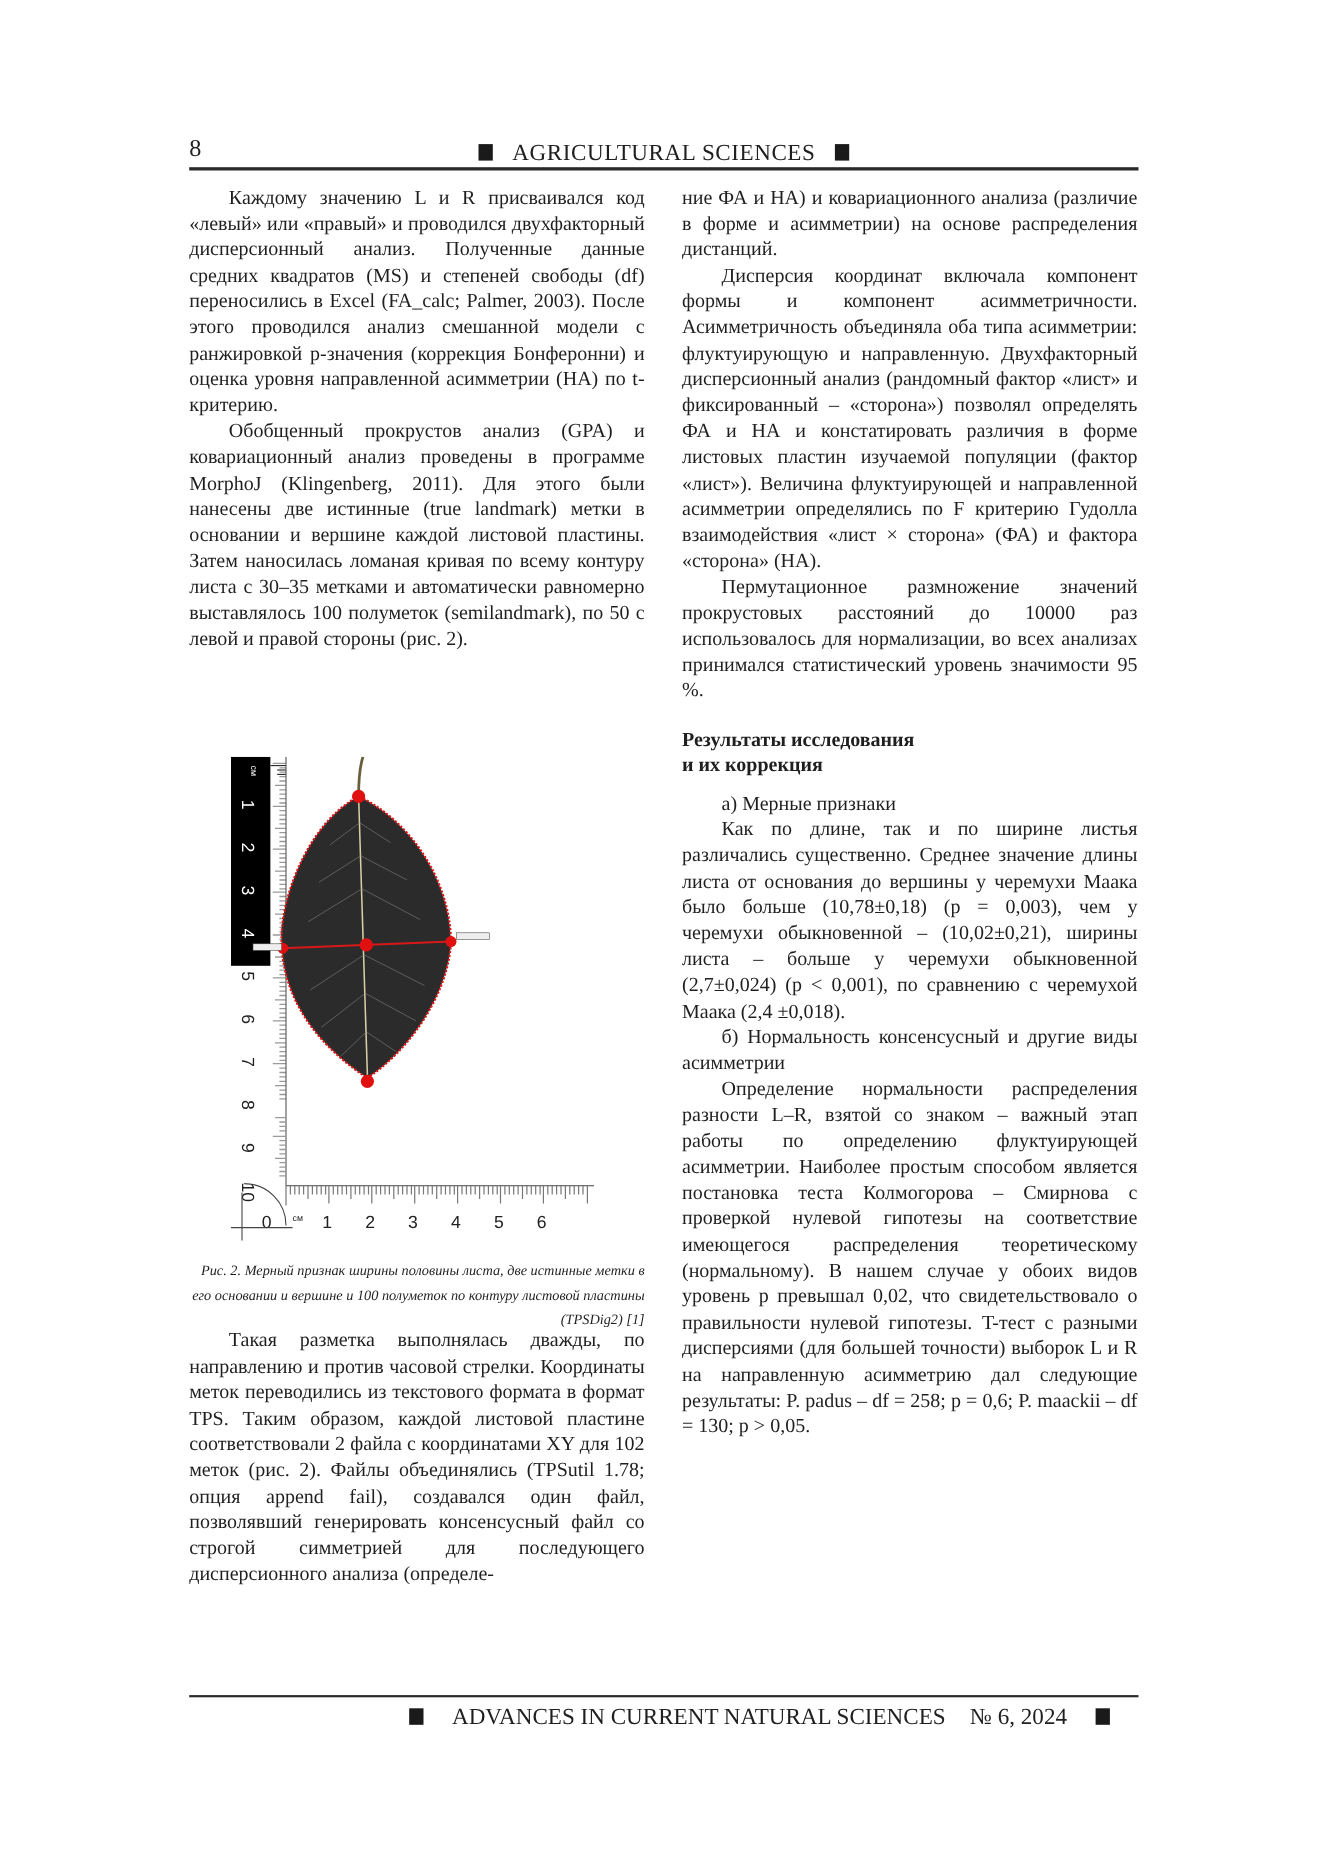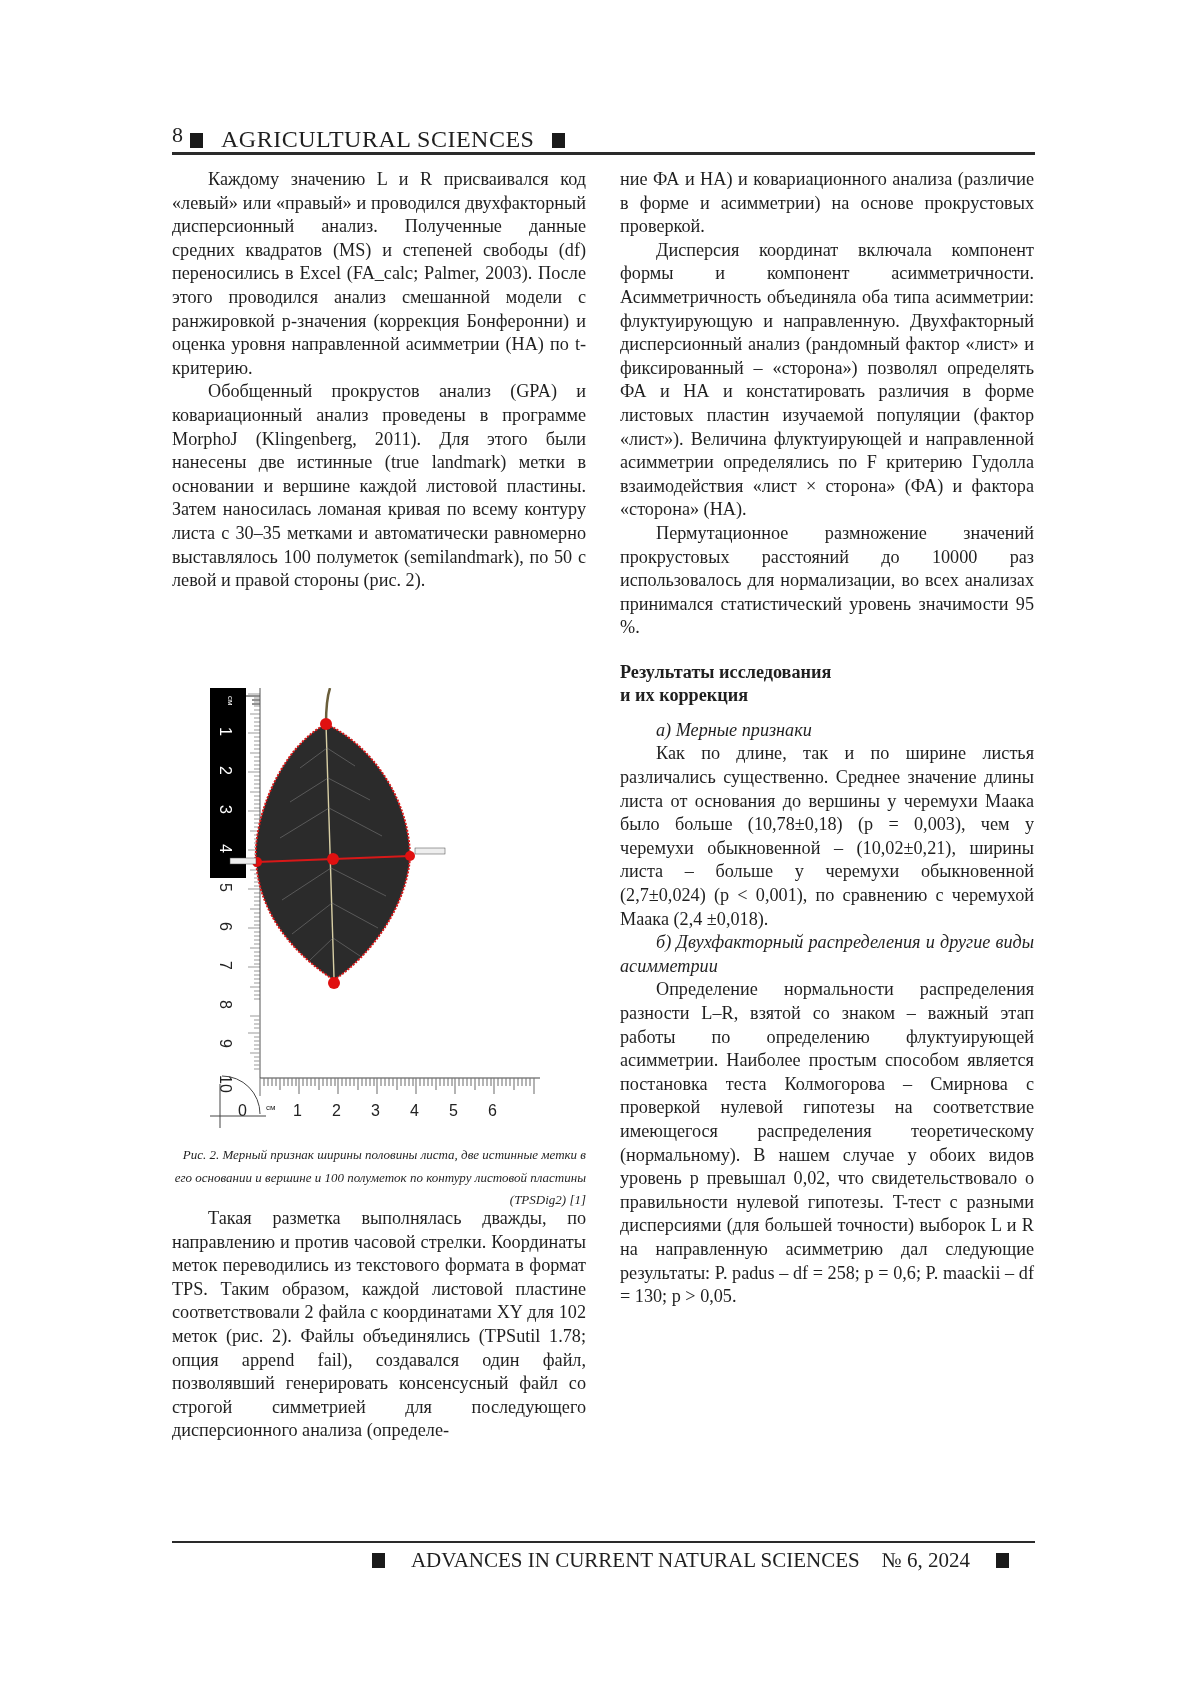--- a/index.html
+++ b/index.html
@@ -1,31 +1,31 @@
 <!DOCTYPE html>
 <html><head>
 <meta charset="utf-8">
 <style>
   html, body { margin: 0; padding: 0; background: #ffffff; }
   body { width: 1200px; height: 1697px; position: relative; font-family: "Liberation Serif", "DejaVu Serif", serif; color: #1f1f1f; }
   .page { position: absolute; left: 0; top: 0; width: 1200px; height: 1697px; }
 
   .header { position: absolute; left: 172px; top: 118px; width: 863px; height: 36px; }
   .page-num { position: absolute; left: 0; top: 4px; font-size: 22px; }
-  .running-head { position: absolute; left: 0; right: 0; top: 8px; font-size: 24px; letter-spacing: 0.5px; }
+  .running-head { position: absolute; left: 0; right: 0; top: 8px; text-align: center; font-size: 21px; letter-spacing: 0.5px; }
   .sq { display: inline-block; width: 13px; height: 15px; background: #1a1a1a; vertical-align: -1px; margin: 0 18px; }
   .rule-top { position: absolute; left: 172px; top: 152px; width: 863px; height: 3px; background: #2a2a2a; }
 
   .col { position: absolute; width: 414px; font-size: 18.2px; line-height: 23.6px; text-align: justify; }
   .col-left { left: 172px; top: 168px; }
   .col-right { left: 620px; top: 168px; }
   .col p { margin: 0; }
   .indent { text-indent: 36px; }
   .heading { text-align: left; font-weight: bold; margin: 21px 0 12px 0 !important; line-height: 23px; }
-  .subhead { font-style: italic; text-indent: 36px; }
+  .subhead { text-indent: 36px; }
 
   .figure { position: absolute; left: 210px; top: 688px; width: 330px; height: 440px; }
   .caption { position: absolute; left: 172px; top: 1144px; width: 414px; text-align: right; font-style: italic; font-size: 13px; line-height: 22.5px; }
   .col-left2 { left: 172px; top: 1207px; }
 
   .rule-bottom { position: absolute; left: 172px; top: 1541px; width: 863px; height: 2px; background: #2a2a2a; }
   .footer { position: absolute; left: 172px; top: 1548px; width: 863px; text-align: right; font-size: 21px; }
   .footer .sq { margin: 0 26px; }
   .footer .issue { margin-left: 22px; }
 </style>
@@ -144,30 +144,30 @@
     </svg>
   </div>
 
   <div class="caption">Рис. 2. Мерный признак ширины половины листа, две истинные метки в его основании и вершине и 100 полуметок по контуру листовой пластины (TPSDig2) [1]</div>
 
   <div class="col col-left2">
     <p class="indent">Такая разметка выполнялась дважды, по направлению и против часовой стрелки. Координаты меток переводились из текстового формата в формат TPS. Таким образом, каждой листовой пластине соответствовали 2 файла с координатами XY для 102 меток (рис. 2). Файлы объединялись (TPSutil 1.78; опция append fail), создавался один файл, позволявший генерировать консенсусный файл со строгой симметрией для последующего дисперсионного анализа (определе-</p>
   </div>
 
   <div class="col col-right">
-    <p>ние ФА и НА) и ковариационного анализа (различие в форме и асимметрии) на основе прокрустовых проверкой.</p>
+    <p>ние ФА и НА) и ковариационного анализа (различие в форме и асимметрии) на основе распределения дистанций.</p>
     <p class="indent">Дисперсия координат включала компонент формы и компонент асимметричности. Асимметричность объединяла оба типа асимметрии: флуктуирующую и направленную. Двухфакторный дисперсионный анализ (рандомный фактор «лист» и фиксированный – «сторона») позволял определять ФА и НА и констатировать различия в форме листовых пластин изучаемой популяции (фактор «лист»). Величина флуктуирующей и направленной асимметрии определялись по F критерию Гудолла взаимодействия «лист × сторона» (ФА) и фактора «сторона» (НА).</p>
     <p class="indent">Пермутационное размножение значений прокрустовых расстояний до 10000 раз использовалось для нормализации, во всех анализах принимался статистический уровень значимости 95 %.</p>
     <p class="heading">
       <span>Результаты исследования</span><br>
       <span>и их коррекция</span>
     </p>
     <p class="subhead">а) Мерные признаки</p>
     <p class="indent">Как по длине, так и по ширине листья различались существенно. Среднее значение длины листа от основания до вершины у черемухи Маака было больше (10,78±0,18) (p = 0,003), чем у черемухи обыкновенной – (10,02±0,21), ширины листа – больше у черемухи обыкновенной (2,7±0,024) (p &lt; 0,001), по сравнению с черемухой Маака (2,4 ±0,018).</p>
-    <p class="subhead">б) Двухфакторный распределения и другие виды асимметрии</p>
+    <p class="subhead">б) Нормальность консенсусный и другие виды асимметрии</p>
     <p class="indent">Определение нормальности распределения разности L–R, взятой со знаком – важный этап работы по определению флуктуирующей асимметрии. Наиболее простым способом является постановка теста Колмогорова – Смирнова с проверкой нулевой гипотезы на соответствие имеющегося распределения теоретическому (нормальному). В нашем случае у обоих видов уровень p превышал 0,02, что свидетельствовало о правильности нулевой гипотезы. T-тест с разными дисперсиями (для большей точности) выборок L и R на направленную асимметрию дал следующие результаты: P. padus – df = 258; p = 0,6; P. maackii – df = 130; p &gt; 0,05.</p>
   </div>
 
   <div class="rule-bottom"></div>
   <div class="footer">
     <span class="sq"></span><span>ADVANCES IN CURRENT NATURAL SCIENCES</span><span class="issue">№ 6, 2024</span><span class="sq"></span>
   </div>
 </div>
 
 </body></html>

